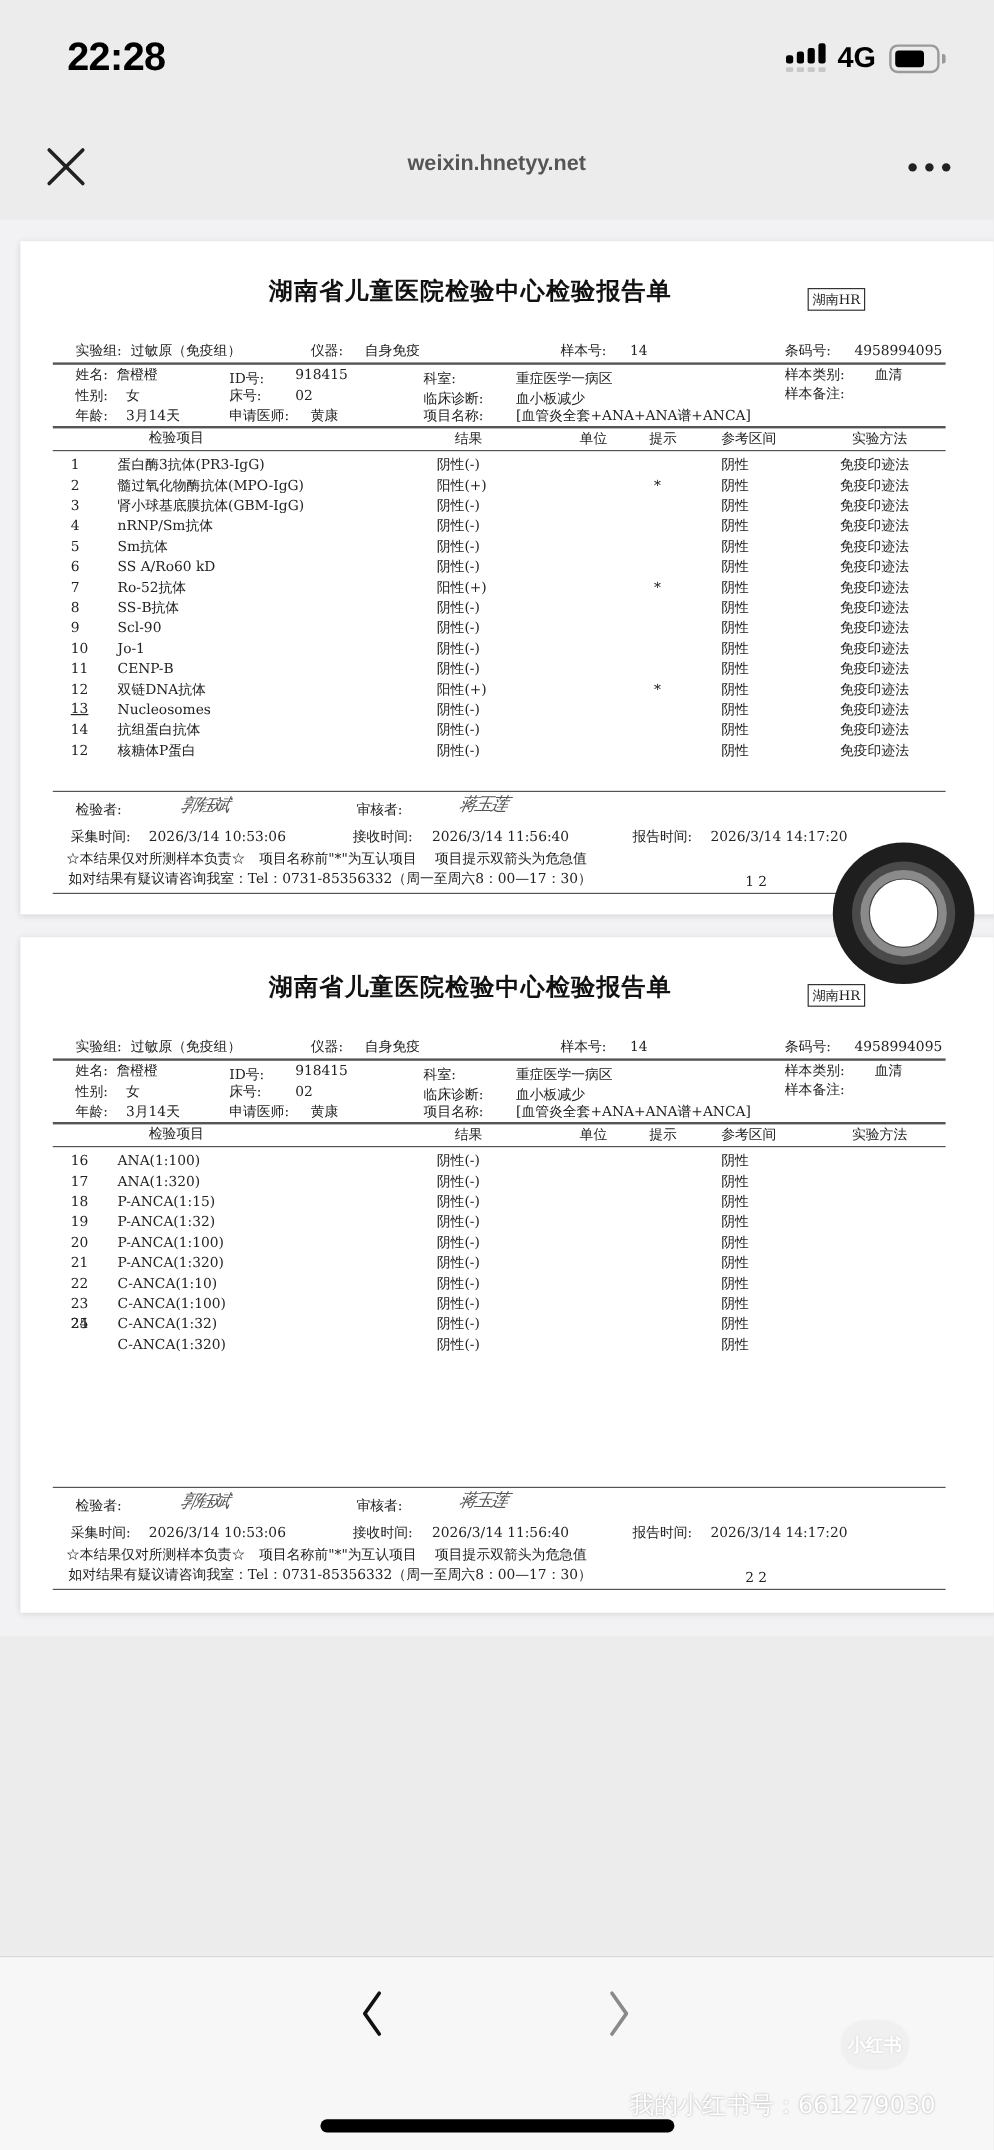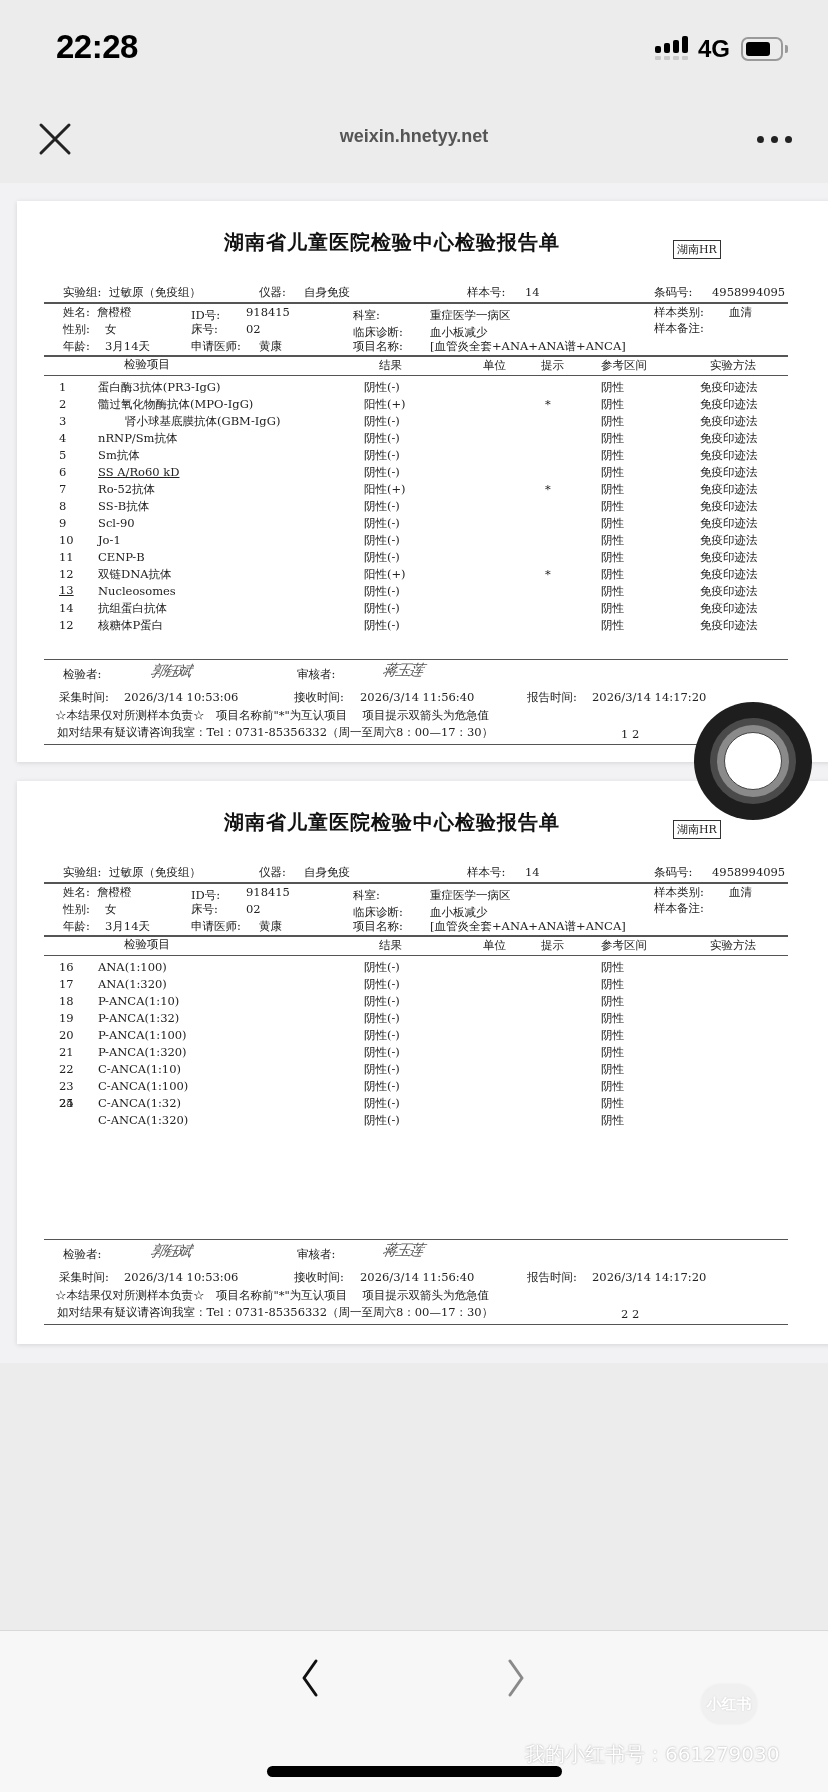--- a/index.html
+++ b/index.html
@@ -148,42 +148,42 @@
       <div class="abs t" style="left: 584px; top: 179px;">阴性</div>
       <div class="abs t" style="left: 683px; top: 179px;">免疫印迹法</div>
       <div class="abs t" style="left: 42px; top: 196px;">2</div>
       <div class="abs t" style="left: 81px; top: 196px;">髓过氧化物酶抗体(MPO-IgG)</div>
       <div class="abs t" style="left: 347px; top: 196px;">阳性(+)</div>
       <div class="abs t" style="left: 466px; top: 196px;"></div>
       <div class="abs t" style="left: 528px; top: 196px;">*</div>
       <div class="abs t" style="left: 584px; top: 196px;">阴性</div>
       <div class="abs t" style="left: 683px; top: 196px;">免疫印迹法</div>
       <div class="abs t" style="left: 42px; top: 213px;">3</div>
-      <div class="abs t" style="left: 81px; top: 213px; margin-left: 27px;">肾小球基底膜抗体(GBM-IgG)</div>
+      <div class="abs t" style="left: 81px; top: 213px;">肾小球基底膜抗体(GBM-IgG)</div>
       <div class="abs t" style="left: 347px; top: 213px;">阴性(-)</div>
       <div class="abs t" style="left: 466px; top: 213px;"></div>
       <div class="abs t" style="left: 528px; top: 213px;"></div>
       <div class="abs t" style="left: 584px; top: 213px;">阴性</div>
       <div class="abs t" style="left: 683px; top: 213px;">免疫印迹法</div>
       <div class="abs t" style="left: 42px; top: 230px;">4</div>
       <div class="abs t" style="left: 81px; top: 230px;">nRNP/Sm抗体</div>
       <div class="abs t" style="left: 347px; top: 230px;">阴性(-)</div>
       <div class="abs t" style="left: 466px; top: 230px;"></div>
       <div class="abs t" style="left: 528px; top: 230px;"></div>
       <div class="abs t" style="left: 584px; top: 230px;">阴性</div>
       <div class="abs t" style="left: 683px; top: 230px;">免疫印迹法</div>
       <div class="abs t" style="left: 42px; top: 247px;">5</div>
       <div class="abs t" style="left: 81px; top: 247px;">Sm抗体</div>
       <div class="abs t" style="left: 347px; top: 247px;">阴性(-)</div>
       <div class="abs t" style="left: 466px; top: 247px;"></div>
       <div class="abs t" style="left: 528px; top: 247px;"></div>
       <div class="abs t" style="left: 584px; top: 247px;">阴性</div>
       <div class="abs t" style="left: 683px; top: 247px;">免疫印迹法</div>
       <div class="abs t" style="left: 42px; top: 264px;">6</div>
-      <div class="abs t" style="left: 81px; top: 264px; text-decoration: underline;">SS A/Ro60 kD</div>
+      <div class="abs t" style="left: 81px; top: 264px;">SS A/Ro60 kD</div>
       <div class="abs t" style="left: 347px; top: 264px;">阴性(-)</div>
       <div class="abs t" style="left: 466px; top: 264px;"></div>
       <div class="abs t" style="left: 528px; top: 264px;"></div>
       <div class="abs t" style="left: 584px; top: 264px;">阴性</div>
       <div class="abs t" style="left: 683px; top: 264px;">免疫印迹法</div>
       <div class="abs t" style="left: 42px; top: 281px;">7</div>
       <div class="abs t" style="left: 81px; top: 281px;">Ro-52抗体</div>
       <div class="abs t" style="left: 347px; top: 281px;">阳性(+)</div>
       <div class="abs t" style="left: 466px; top: 281px;"></div>
       <div class="abs t" style="left: 528px; top: 281px;">*</div>
@@ -321,21 +321,21 @@
       <div class="abs t" style="left: 584px; top: 179px;">阴性</div>
       <div class="abs t" style="left: 683px; top: 179px;"></div>
       <div class="abs t" style="left: 42px; top: 196px;">17</div>
       <div class="abs t" style="left: 81px; top: 196px;">ANA(1:320)</div>
       <div class="abs t" style="left: 347px; top: 196px;">阴性(-)</div>
       <div class="abs t" style="left: 466px; top: 196px;"></div>
       <div class="abs t" style="left: 528px; top: 196px;"></div>
       <div class="abs t" style="left: 584px; top: 196px;">阴性</div>
       <div class="abs t" style="left: 683px; top: 196px;"></div>
       <div class="abs t" style="left: 42px; top: 213px;">18</div>
-      <div class="abs t" style="left: 81px; top: 213px;">P-ANCA(1:10)</div>
+      <div class="abs t" style="left: 81px; top: 213px;">P-ANCA(1:15)</div>
       <div class="abs t" style="left: 347px; top: 213px;">阴性(-)</div>
       <div class="abs t" style="left: 466px; top: 213px;"></div>
       <div class="abs t" style="left: 528px; top: 213px;"></div>
       <div class="abs t" style="left: 584px; top: 213px;">阴性</div>
       <div class="abs t" style="left: 683px; top: 213px;"></div>
       <div class="abs t" style="left: 42px; top: 230px;">19</div>
       <div class="abs t" style="left: 81px; top: 230px;">P-ANCA(1:32)</div>
       <div class="abs t" style="left: 347px; top: 230px;">阴性(-)</div>
       <div class="abs t" style="left: 466px; top: 230px;"></div>
       <div class="abs t" style="left: 528px; top: 230px;"></div>

